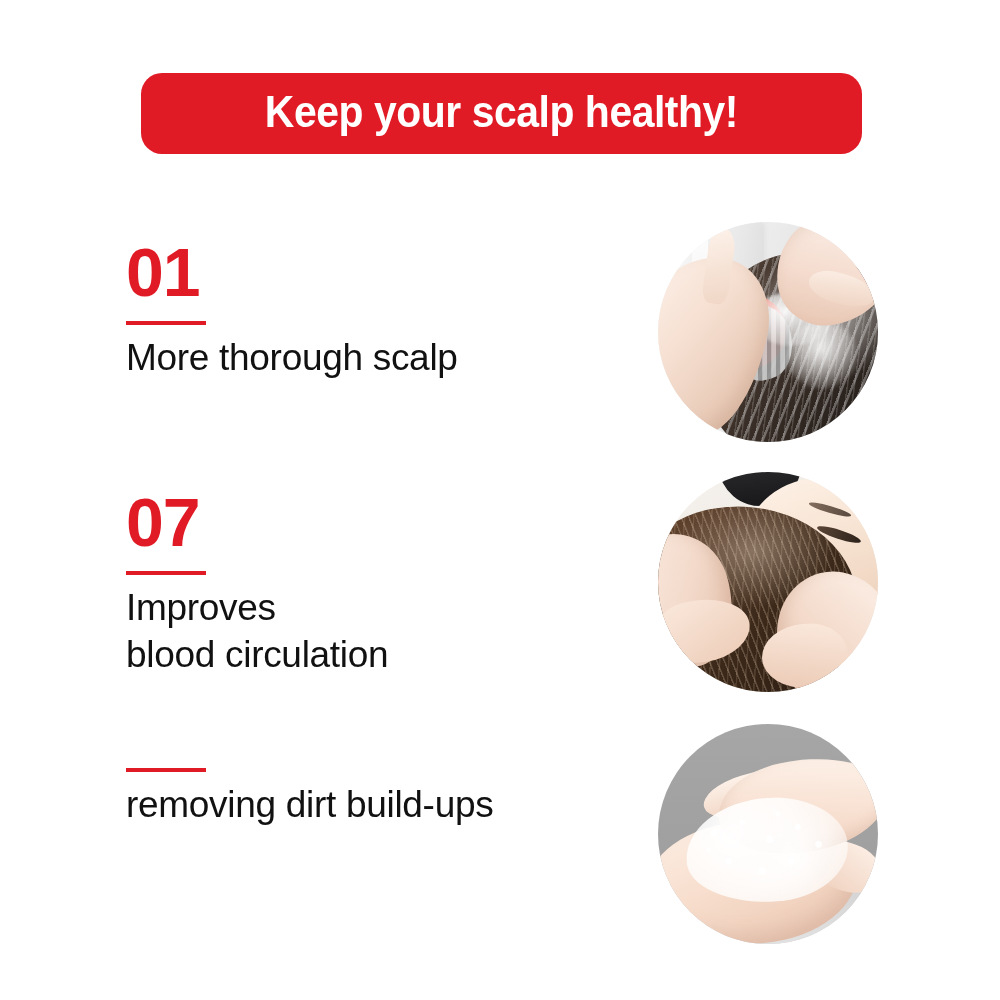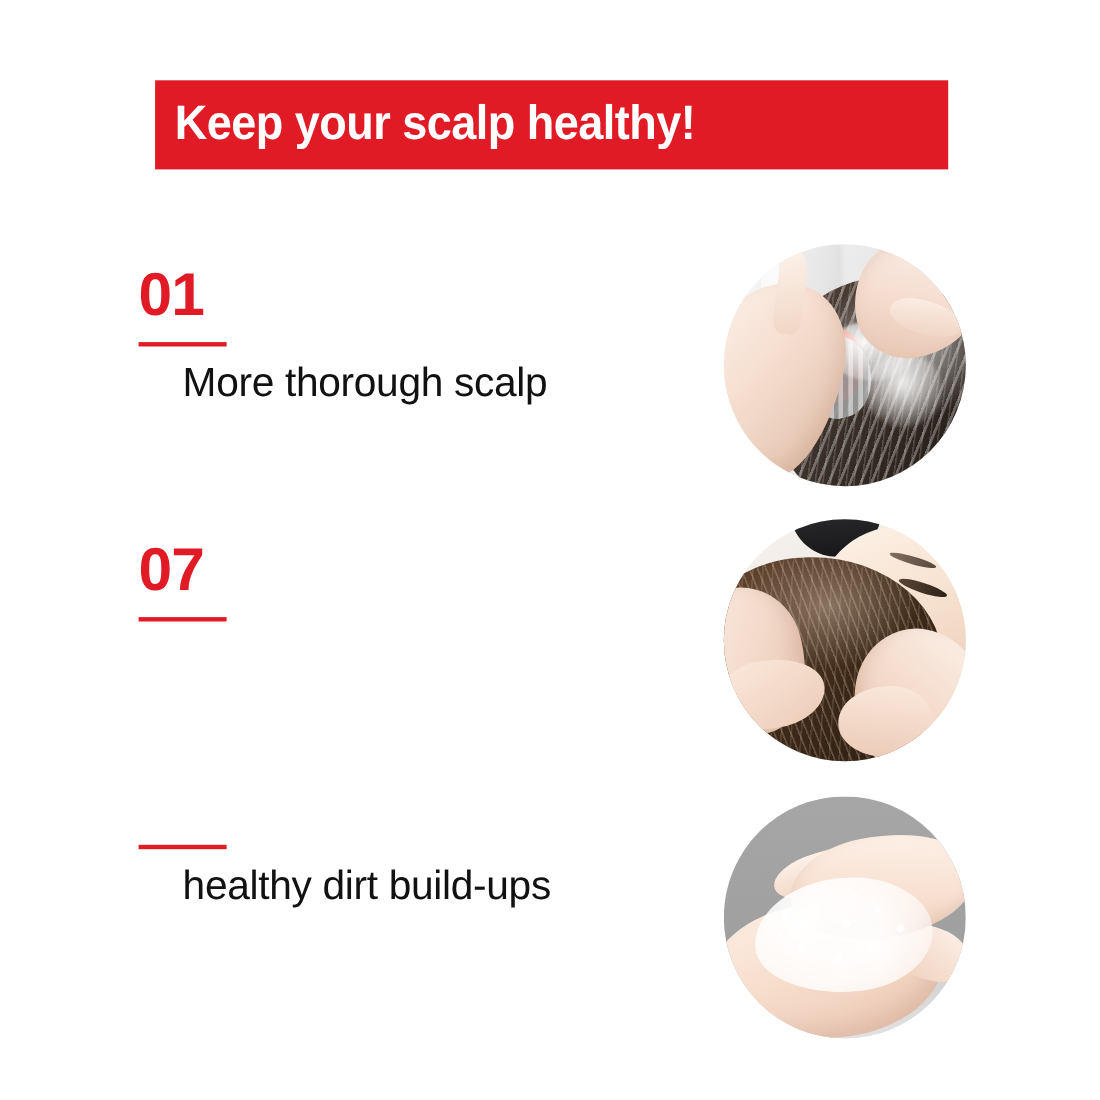--- a/index.html
+++ b/index.html
@@ -22,20 +22,22 @@
   
   .header-banner {
     position: absolute;
     left: 141px;
     top: 73px;
     width: 721px;
     height: 81px;
     background: #e01b26;
     display: flex;
     align-items: center;
+    justify-content: center;
+    border-radius: 21px;
   }
   .header-title {
     color: #ffffff;
     font-size: 44px;
     font-weight: bold;
     letter-spacing: -0.5px;
     transform: scaleX(0.93);
     white-space: nowrap;
     line-height: 1;
     padding-bottom: 3px;
@@ -53,42 +55,42 @@
   .row-3 { top: 706px; }
 
   .benefit-text-block {
     position: absolute;
     left: 126px;
     top: 40px;
     width: 470px;
   }
   .benefit-number {
     color: #e01b26;
-    font-size: 55px;
+    font-size: 68px;
     font-weight: bold;
     line-height: 0.78;
     letter-spacing: -1px;
     margin: 0;
     padding: 0;
   }
   .benefit-rule {
     width: 80px;
     height: 4px;
     background: #e01b26;
     margin: 22px 0 0 0;
   }
   .benefit-desc {
     margin: 10px 0 0 0;
     color: #111111;
     font-size: 37px;
     font-weight: normal;
     line-height: 1.27;
     letter-spacing: -0.3px;
   }
-  .benefit-desc .line { display: block; white-space: nowrap; margin-left: 40px; }
+  .benefit-desc .line { display: block; white-space: nowrap; }
 
   
   .photo-circle {
     position: absolute;
     width: 220px;
     height: 220px;
     border-radius: 50%;
     overflow: hidden;
   }
   .pc-1 { left: 658px; top: 16px; }
@@ -362,20 +364,24 @@
         <div class="p1-hand-right"></div>
         <div class="p1-finger-2"></div>
       </div>
     </div>
   </div>
 
   <div class="benefit-row row-2">
     <div class="benefit-text-block">
       <div class="benefit-number">07</div>
       <div class="benefit-rule"></div>
+      <div class="benefit-desc">
+        <span class="line">Improves</span>
+        <span class="line">blood circulation</span>
+      </div>
     </div>
     <div class="photo-circle pc-2">
       <div class="photo-inner">
         <div class="p2-bg"></div>
         <div class="p2-band"></div>
         <div class="p2-face"></div>
         <div class="p2-brow"></div>
         <div class="p2-eye"></div>
         <div class="p2-hair"></div>
         <div class="p2-hairstrands"></div>
@@ -384,21 +390,21 @@
         <div class="p2-hand-r"></div>
         <div class="p2-hand-r-fingers"></div>
       </div>
     </div>
   </div>
 
   <div class="benefit-row row-3">
     <div class="benefit-text-block">
       <div class="benefit-rule"></div>
       <div class="benefit-desc">
-        <span class="line">healthy dirt build-ups</span>
+        <span class="line">removing dirt build-ups</span>
       </div>
     </div>
     <div class="photo-circle pc-3">
       <div class="photo-inner">
         <div class="p3-bg"></div>
         <div class="p3-counter"></div>
         <div class="p3-hand-lower"></div>
         <div class="p3-thumb"></div>
         <div class="p3-fingers"></div>
         <div class="p3-hand-upper"></div>

